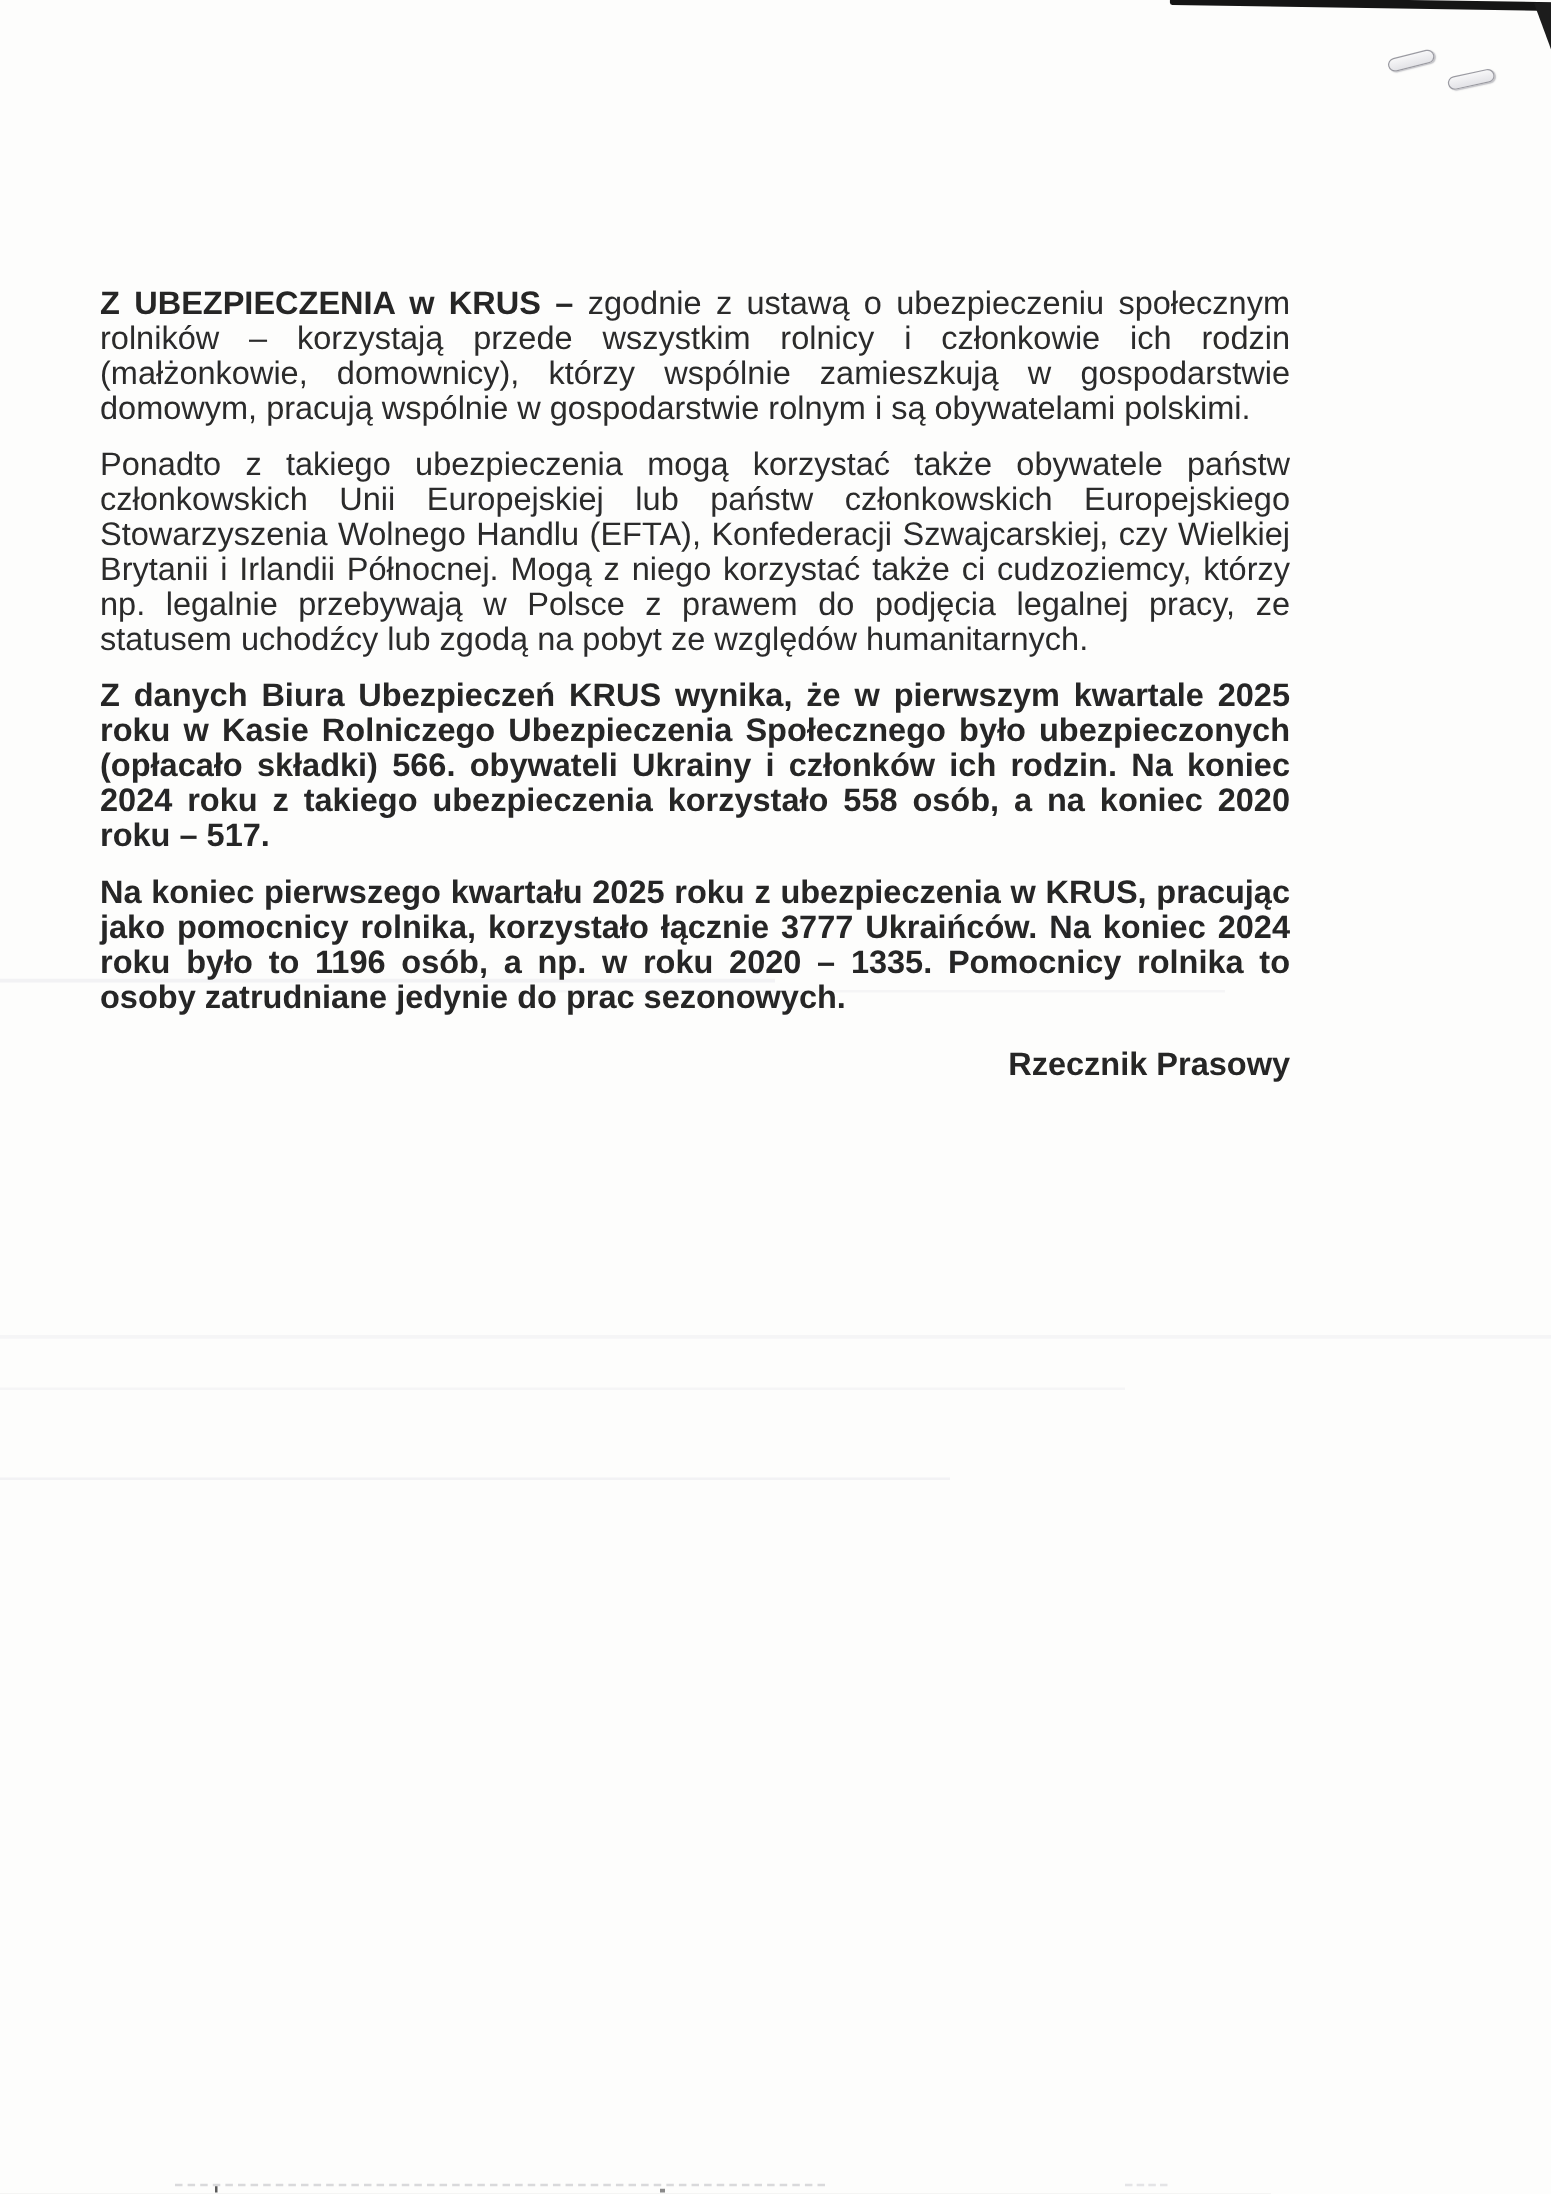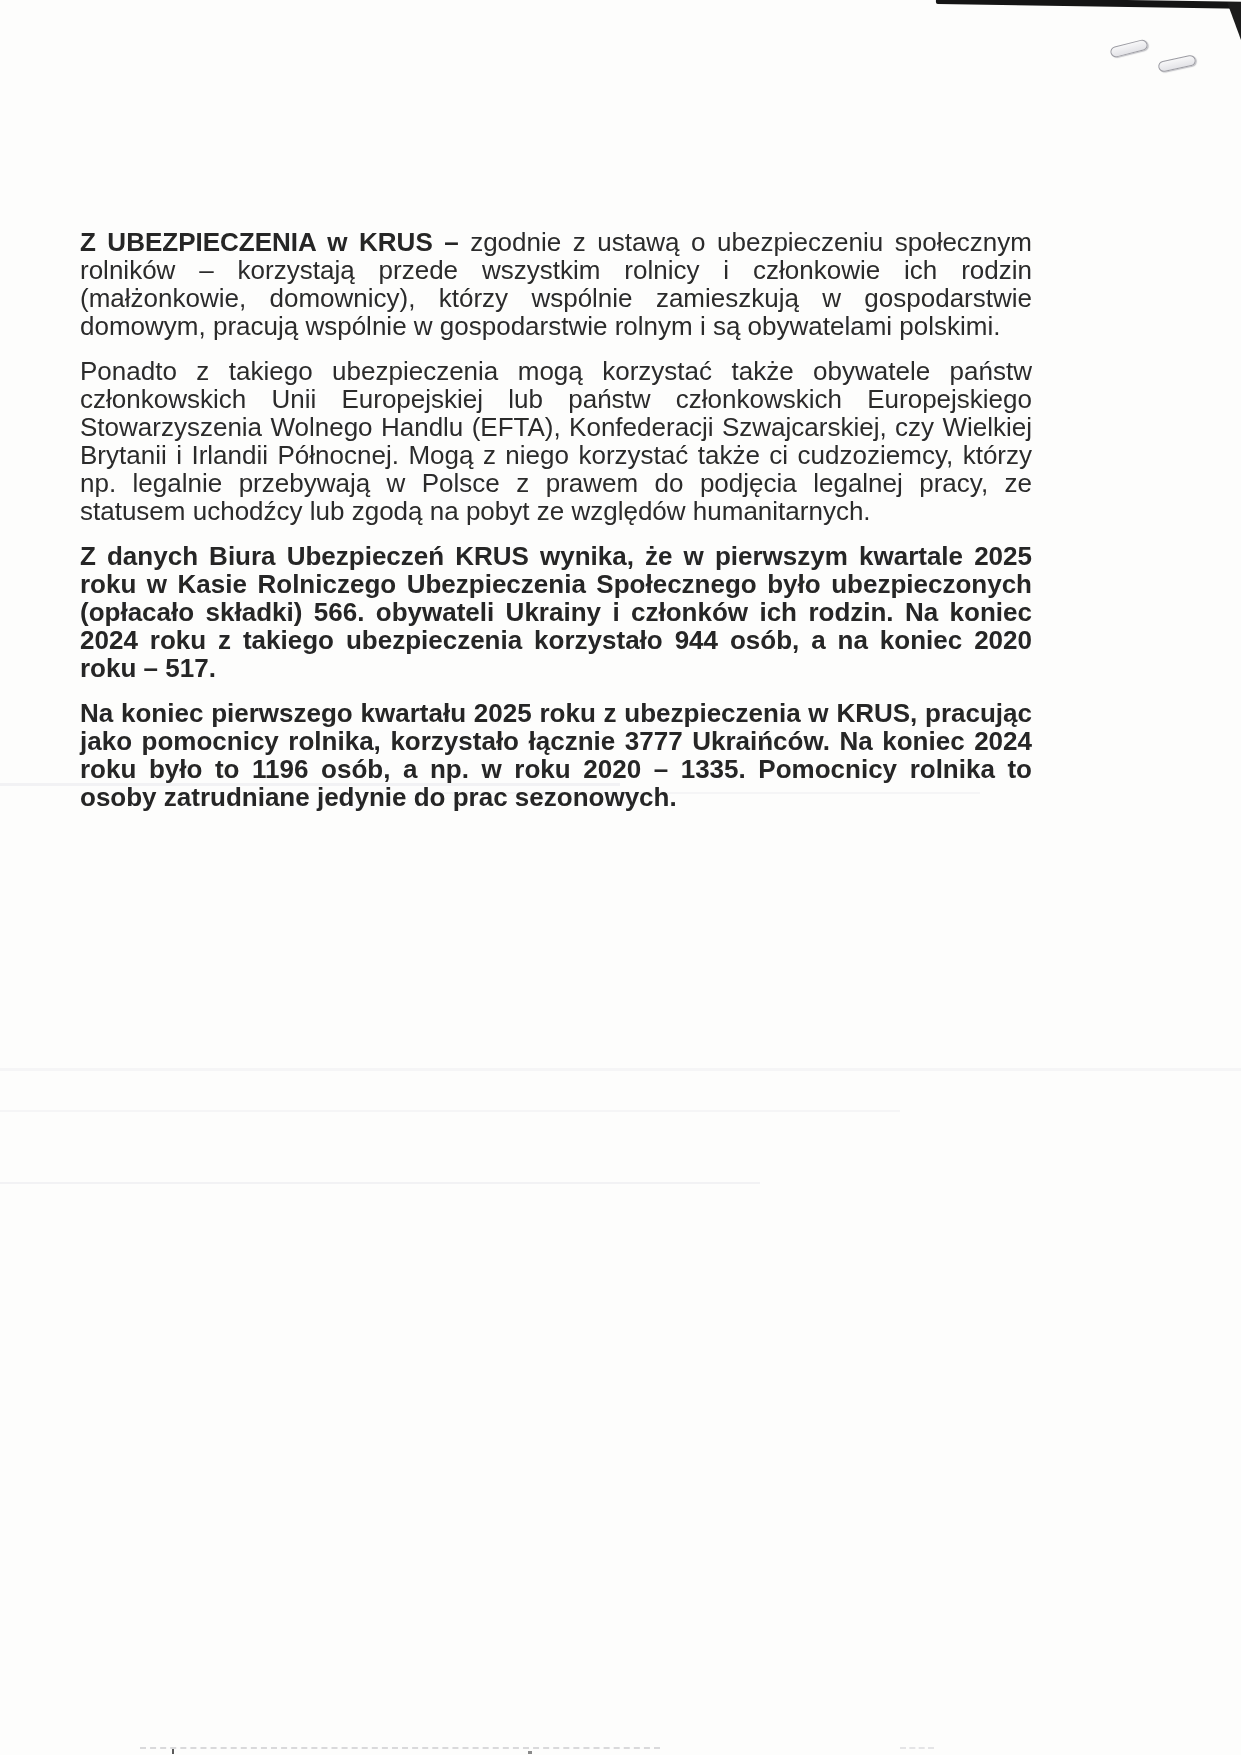--- a/index.html
+++ b/index.html
@@ -124,21 +124,22 @@
   <div class="scan-bottom-dashes short"></div>
   <div class="scan-speck-a"></div>
   <div class="scan-speck-b"></div>
 
   <div class="letter">
 
     <p><span class="lead-bold">Z  UBEZPIECZENIA w KRUS –</span><span> zgodnie  z ustawą o ubezpieczeniu społecznym rolników – korzystają przede wszystkim rolnicy i członkowie ich rodzin (małżonkowie, domownicy), którzy wspólnie zamieszkują w gospodarstwie domowym,  pracują wspólnie w gospodarstwie rolnym i są obywatelami polskimi.</span></p>
 
     <p>Ponadto z takiego ubezpieczenia mogą korzystać także obywatele państw członkowskich Unii Europejskiej lub państw członkowskich Europejskiego Stowarzyszenia Wolnego Handlu (EFTA), Konfederacji Szwajcarskiej, czy Wielkiej Brytanii i Irlandii Północnej. Mogą z niego korzystać także ci cudzoziemcy, którzy np. legalnie przebywają w Polsce z prawem do podjęcia legalnej pracy,  ze statusem uchodźcy lub zgodą na pobyt ze względów humanitarnych.</p>
 
-    <p class="bold">Z danych Biura Ubezpieczeń KRUS wynika, że w pierwszym kwartale 2025 roku w Kasie Rolniczego Ubezpieczenia Społecznego było ubezpieczonych (opłacało składki) 566. obywateli Ukrainy i członków ich rodzin. Na koniec 2024  roku z takiego ubezpieczenia korzystało 944 osób, a na koniec 2020 roku – 517.</p>
+    <p class="bold">Z danych Biura Ubezpieczeń KRUS wynika, że w pierwszym kwartale 2025 roku w Kasie Rolniczego Ubezpieczenia Społecznego było ubezpieczonych (opłacało składki) 566. obywateli Ukrainy i członków ich rodzin. Na koniec 2024  roku z takiego ubezpieczenia korzystało 558 osób, a na koniec 2020 roku – 517.</p>
 
     <p class="bold">Na koniec pierwszego kwartału 2025 roku z ubezpieczenia w KRUS, pracując jako pomocnicy rolnika, korzystało łącznie 3777 Ukraińców. Na koniec 2024 roku było to 1196 osób, a np. w roku 2020 – 1335. Pomocnicy rolnika to osoby zatrudniane jedynie do prac sezonowych.</p>
 
     <div class="signature">
+      <p class="sig-line">Rzecznik Prasowy</p>
     </div>
 
   </div>
 </div>
 
 </body></html>

